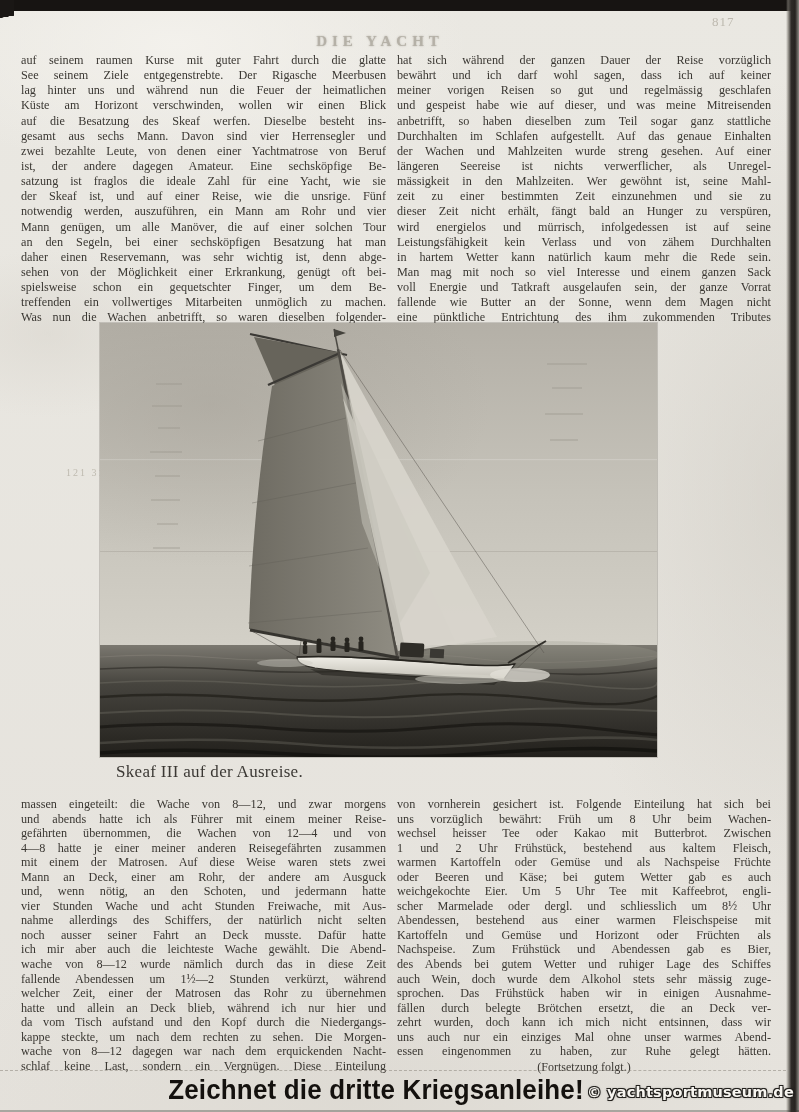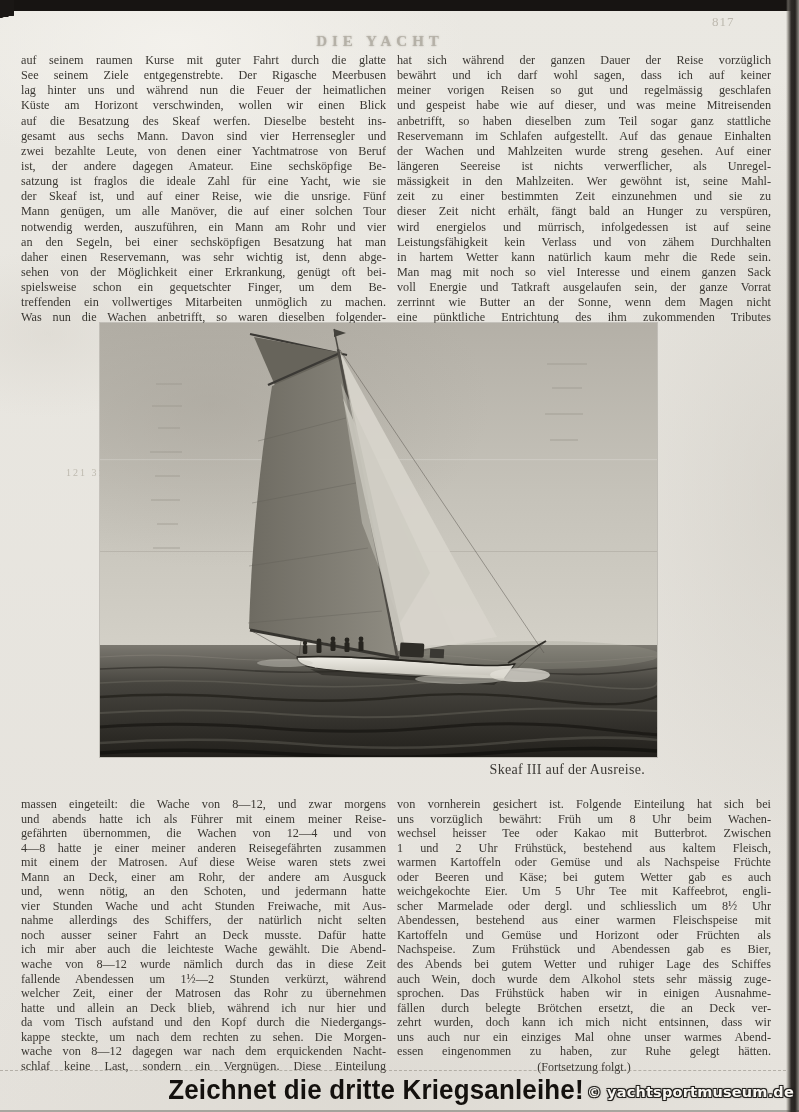--- a/index.html
+++ b/index.html
@@ -31,22 +31,22 @@
     text-align:justify;text-align-last:justify;white-space:normal;}
   .col.bottom .tline{height:14.55px;line-height:14.55px;}
   .col-left-top{top:53px;left:21px;width:365px;}
   .col-right-top{top:53px;left:397px;width:374px;}
   .col-left-bottom{top:797px;left:21px;width:365px;}
   .col-right-bottom{top:797px;left:397px;width:374px;}
   .continuation{text-align:center;text-align-last:center;height:16px;line-height:16px;font-size:12px;}
 
   .photo{position:absolute;top:323px;left:100px;width:557px;height:434px;
     outline:1px solid rgba(90,86,78,.25);box-shadow:0 0 6px rgba(90,86,78,.2) inset;}
-  .caption{position:absolute;top:762px;left:88px;width:557px;text-align:right;
-    font-size:14px;color:#3b3834;letter-spacing:.3px;}
+  .caption{position:absolute;top:762px;left:116px;width:557px;text-align:left;
+    font-size:17px;color:#3b3834;letter-spacing:.3px;}
 
   .rule-dashed{position:absolute;top:1070px;left:0;width:786px;border-top:1px dashed rgba(140,135,125,.55);}
   .banner{position:absolute;top:1075px;left:0;width:752px;text-align:center;
     font-family:"Liberation Sans", sans-serif;font-weight:700;font-size:27px;
     color:#14110e;letter-spacing:.2px;transform:scaleX(.96);transform-origin:50% 50%;}
   .watermark{position:absolute;top:1084px;right:5px;
     font-family:"DejaVu Sans", sans-serif;font-weight:700;font-size:14.5px;
     color:#f7f5f0;letter-spacing:.2px;
     text-shadow:-1px -1px 0 #22201d, 1px -1px 0 #22201d, -1px 1px 0 #22201d, 1px 1px 0 #22201d, 0 0 3px rgba(0,0,0,.6);}
 </style>
@@ -68,47 +68,47 @@
       <div class="tline">auf seinem raumen Kurse mit guter Fahrt durch die glatte</div>
       <div class="tline">See seinem Ziele entgegenstrebte. Der Rigasche Meerbusen</div>
       <div class="tline">lag hinter uns und während nun die Feuer der heimatlichen</div>
       <div class="tline">Küste am Horizont verschwinden, wollen wir einen Blick</div>
       <div class="tline">auf die Besatzung des Skeaf werfen. Dieselbe besteht ins-</div>
       <div class="tline">gesamt aus sechs Mann. Davon sind vier Herrensegler und</div>
       <div class="tline">zwei bezahlte Leute, von denen einer Yachtmatrose von Beruf</div>
       <div class="tline">ist, der andere dagegen Amateur. Eine sechsköpfige Be-</div>
       <div class="tline">satzung ist fraglos die ideale Zahl für eine Yacht, wie sie</div>
       <div class="tline">der Skeaf ist, und auf einer Reise, wie die unsrige. Fünf</div>
+      <div class="tline">notwendig werden, auszuführen, ein Mann am Rohr und vier</div>
       <div class="tline">Mann genügen, um alle Manöver, die auf einer solchen Tour</div>
-      <div class="tline">notwendig werden, auszuführen, ein Mann am Rohr und vier</div>
       <div class="tline">an den Segeln, bei einer sechsköpfigen Besatzung hat man</div>
       <div class="tline">daher einen Reservemann, was sehr wichtig ist, denn abge-</div>
       <div class="tline">sehen von der Möglichkeit einer Erkrankung, genügt oft bei-</div>
       <div class="tline">spielsweise schon ein gequetschter Finger, um dem Be-</div>
       <div class="tline">treffenden ein vollwertiges Mitarbeiten unmöglich zu machen.</div>
       <div class="tline">Was nun die Wachen anbetrifft, so waren dieselben folgender-</div>
     </div>
   <div class="col col-right-top">
       <div class="tline">hat sich während der ganzen Dauer der Reise vorzüglich</div>
       <div class="tline">bewährt und ich darf wohl sagen, dass ich auf keiner</div>
       <div class="tline">meiner vorigen Reisen so gut und regelmässig geschlafen</div>
       <div class="tline">und gespeist habe wie auf dieser, und was meine Mitreisenden</div>
       <div class="tline">anbetrifft, so haben dieselben zum Teil sogar ganz stattliche</div>
-      <div class="tline">Reservemann im Schlafen aufgestellt. Auf das genaue Einhalten</div>
+      <div class="tline">Durchhalten im Schlafen aufgestellt. Auf das genaue Einhalten</div>
       <div class="tline">der Wachen und Mahlzeiten wurde streng gesehen. Auf einer</div>
       <div class="tline">längeren Seereise ist nichts verwerflicher, als Unregel-</div>
       <div class="tline">mässigkeit in den Mahlzeiten. Wer gewöhnt ist, seine Mahl-</div>
       <div class="tline">zeit zu einer bestimmten Zeit einzunehmen und sie zu</div>
       <div class="tline">dieser Zeit nicht erhält, fängt bald an Hunger zu verspüren,</div>
       <div class="tline">wird energielos und mürrisch, infolgedessen ist auf seine</div>
       <div class="tline">Leistungsfähigkeit kein Verlass und von zähem Durchhalten</div>
       <div class="tline">in hartem Wetter kann natürlich kaum mehr die Rede sein.</div>
       <div class="tline">Man mag mit noch so viel Interesse und einem ganzen Sack</div>
       <div class="tline">voll Energie und Tatkraft ausgelaufen sein, der ganze Vorrat</div>
-      <div class="tline">zerrinnt wie Butter an der Sonne, wenn dem Magen nicht</div>
+      <div class="tline">fallende wie Butter an der Sonne, wenn dem Magen nicht</div>
       <div class="tline">eine pünktliche Entrichtung des ihm zukommenden Tributes</div>
     </div>
 
   <svg class="photo" viewBox="0 0 557 434" xmlns="http://www.w3.org/2000/svg">
     <defs>
       <linearGradient id="sky" x1="0" y1="0" x2="0" y2="1">
         <stop offset="0" stop-color="#b4b0a7"></stop>
         <stop offset="0.55" stop-color="#c6c3ba"></stop>
         <stop offset="1" stop-color="#d3d0c7"></stop>
       </linearGradient>

